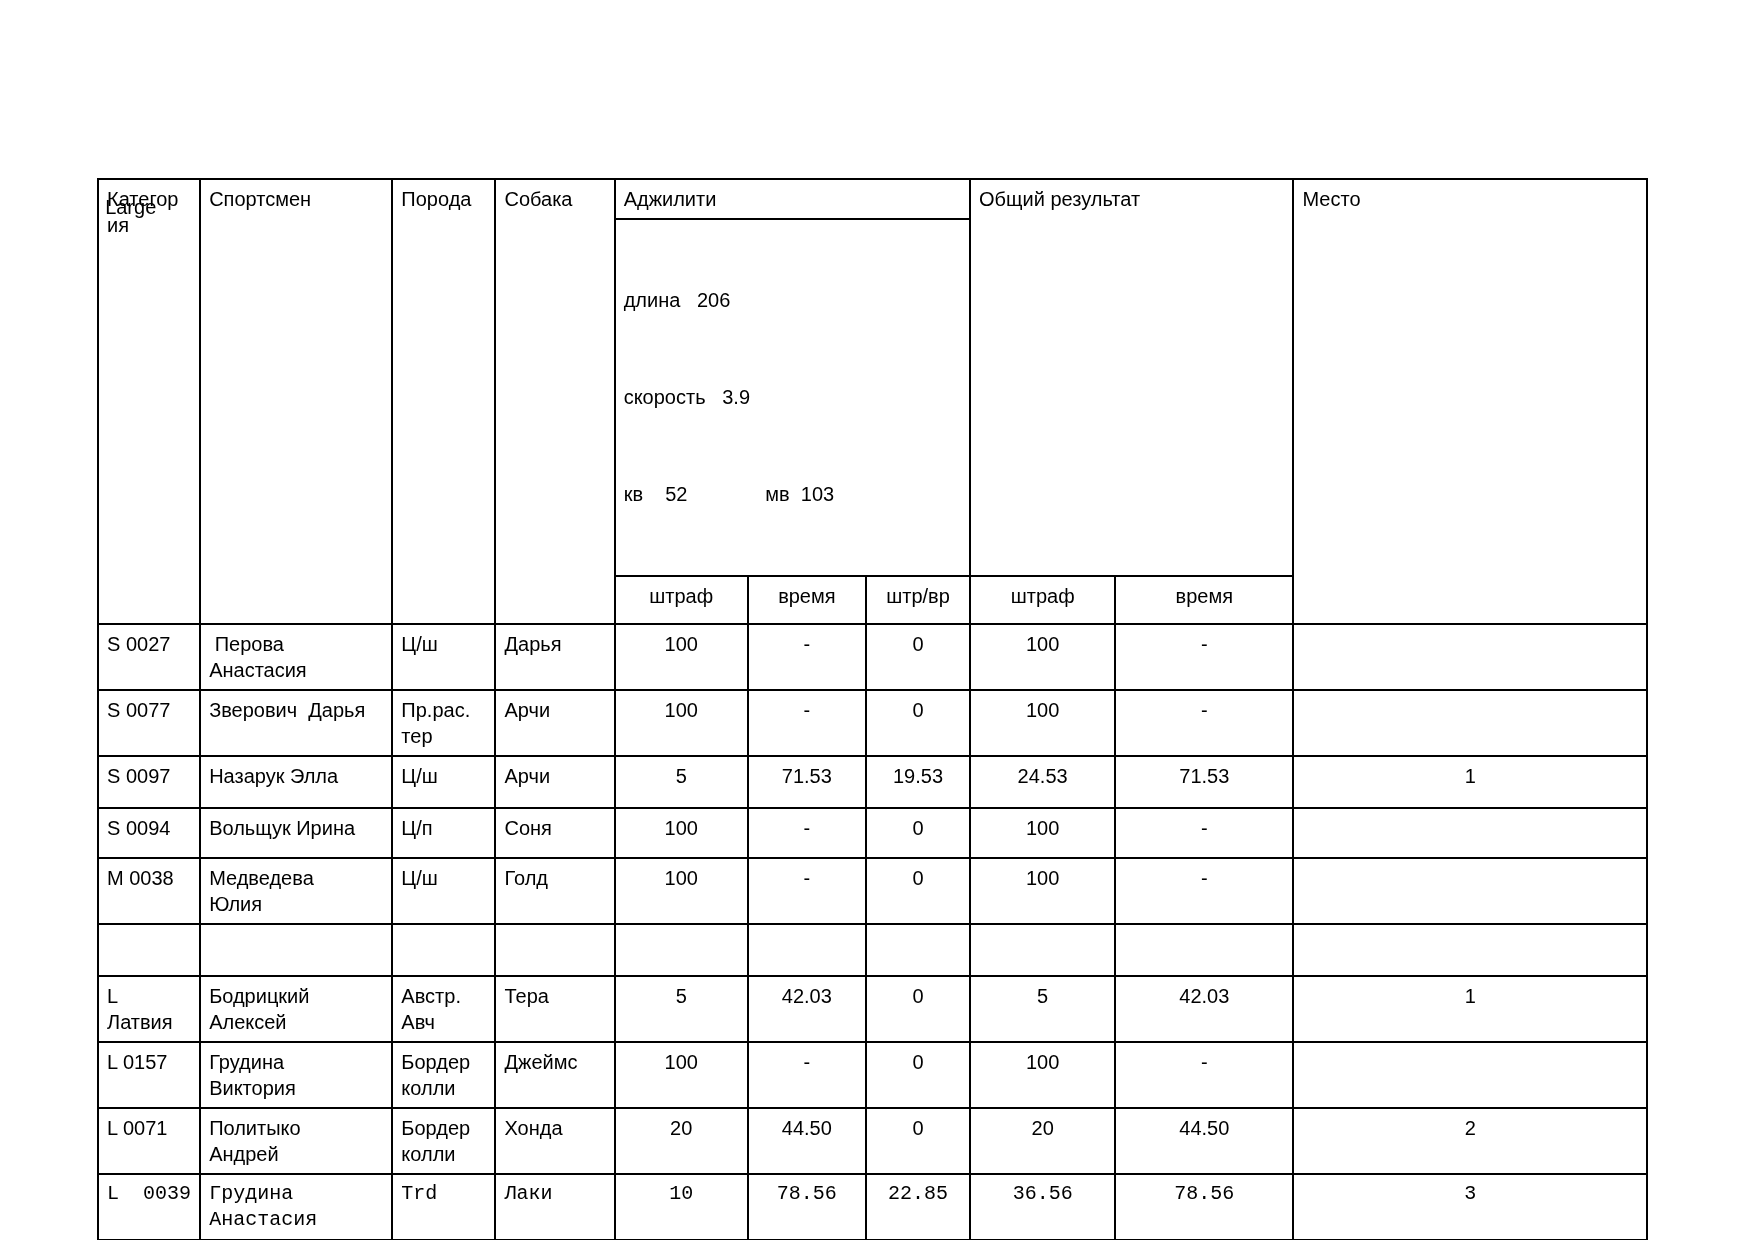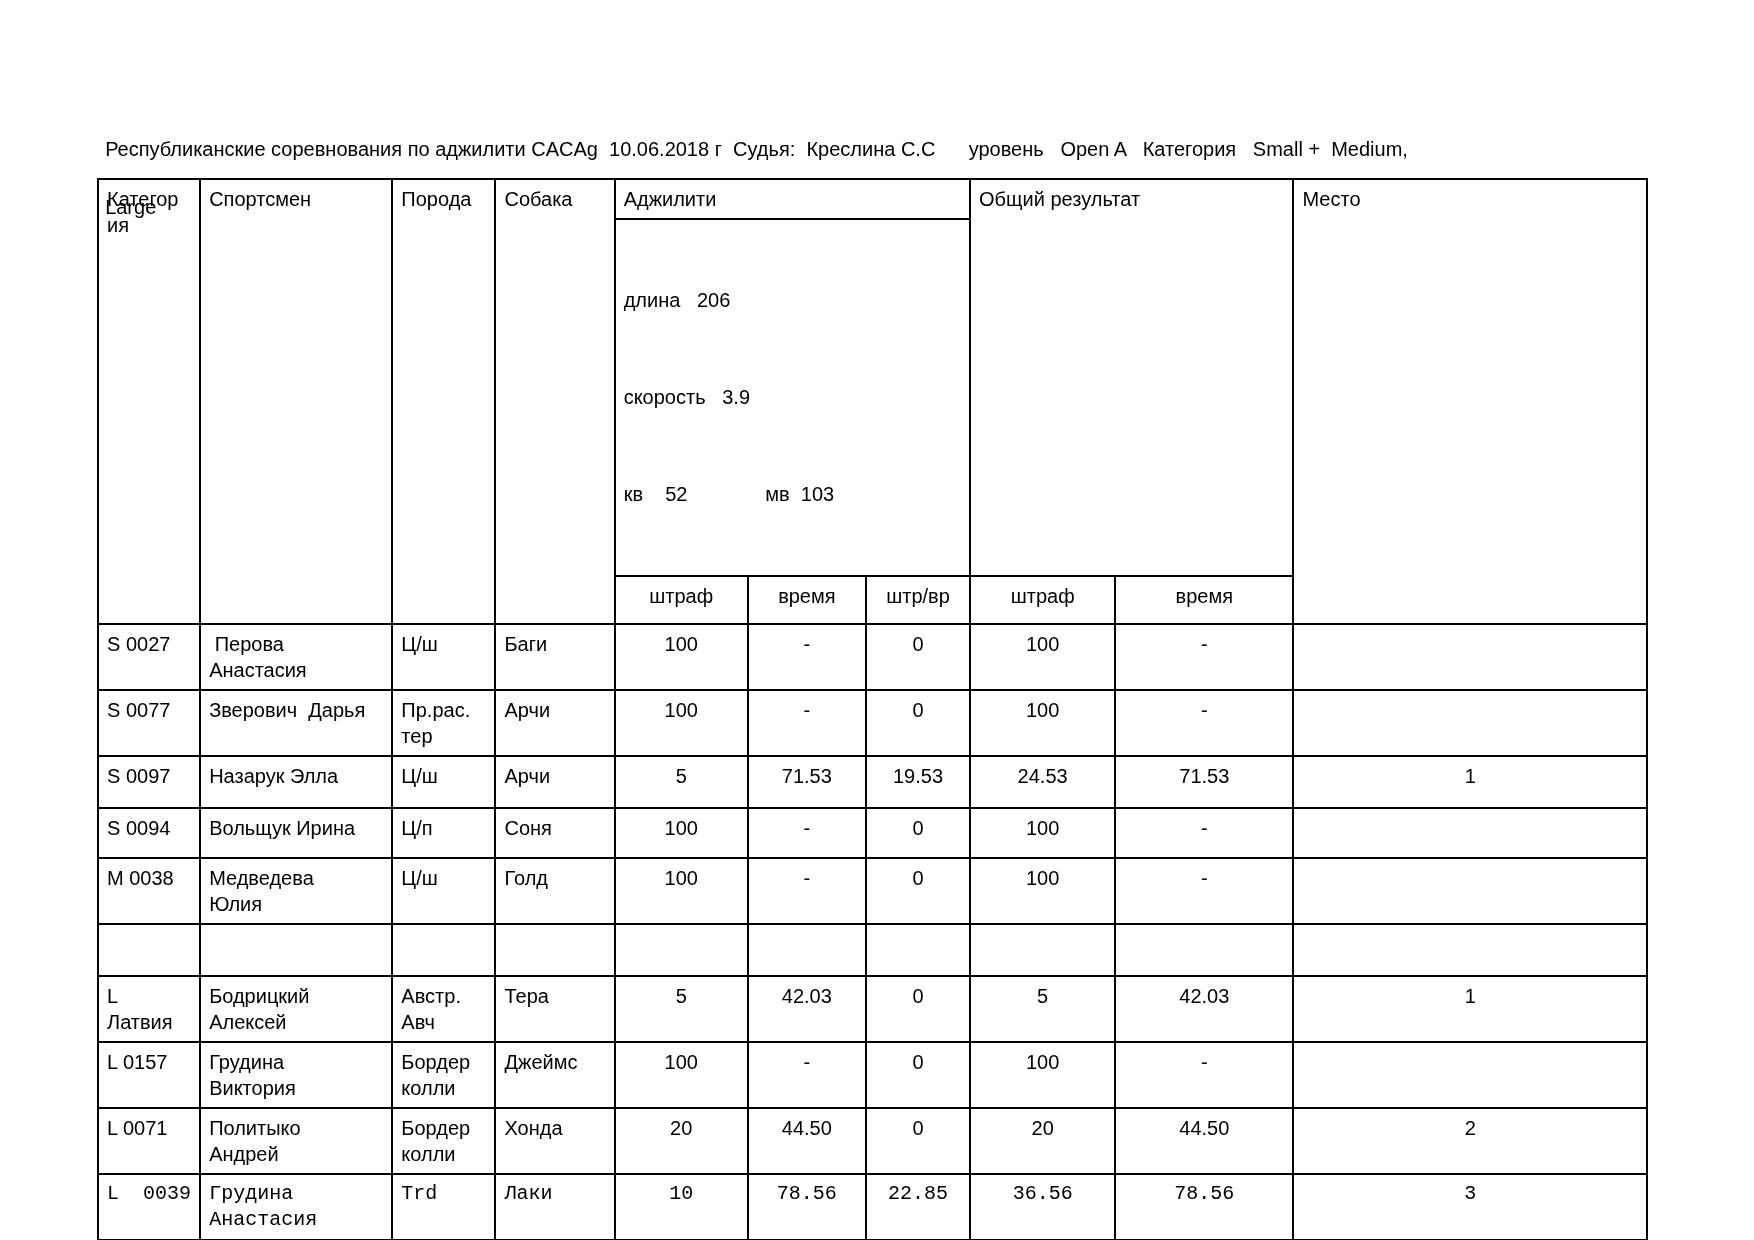--- a/index.html
+++ b/index.html
@@ -38,21 +38,21 @@
     line-height:26px;
   }
   table.results .c{text-align:center;}
   .agility-info div{line-height:45px;}
   .hdr-label{line-height:24px;}
 </style>
 </head>
 <body>
 
 <div class="title">
-  <span>Республиканские соревнования по аджилити CACAg  10.06.2018 г  Судья:  Креслина С.С      уровень   Open A   Категория   Small +  Medium,</span><br>
+  <br>
   <span>Large</span>
 </div>
 
 <table class="results">
   <colgroup>
     <col style="width:102px">
       <col style="width:192px">
       <col style="width:103px">
       <col style="width:119px">
     <col style="width:133px">
@@ -87,21 +87,21 @@
       <th class="c">штраф</th>
       <th class="c">время</th>
     </tr>
   </thead>
   <tbody id="rows">
       <tr style="height: 59px;">
         <td>S 0027</td>
         <td> Перова
 Анастасия</td>
         <td>Ц/ш</td>
-        <td>Баги</td>
+        <td>Дарья</td>
         <td class="c">100</td>
         <td class="c">-</td>
         <td class="c">0</td>
         <td class="c">100</td>
         <td class="c">-</td>
         <td class="c"></td>
       </tr>
       <tr style="height: 63px;">
         <td>S 0077</td>
         <td>Зверович  Дарья</td>

